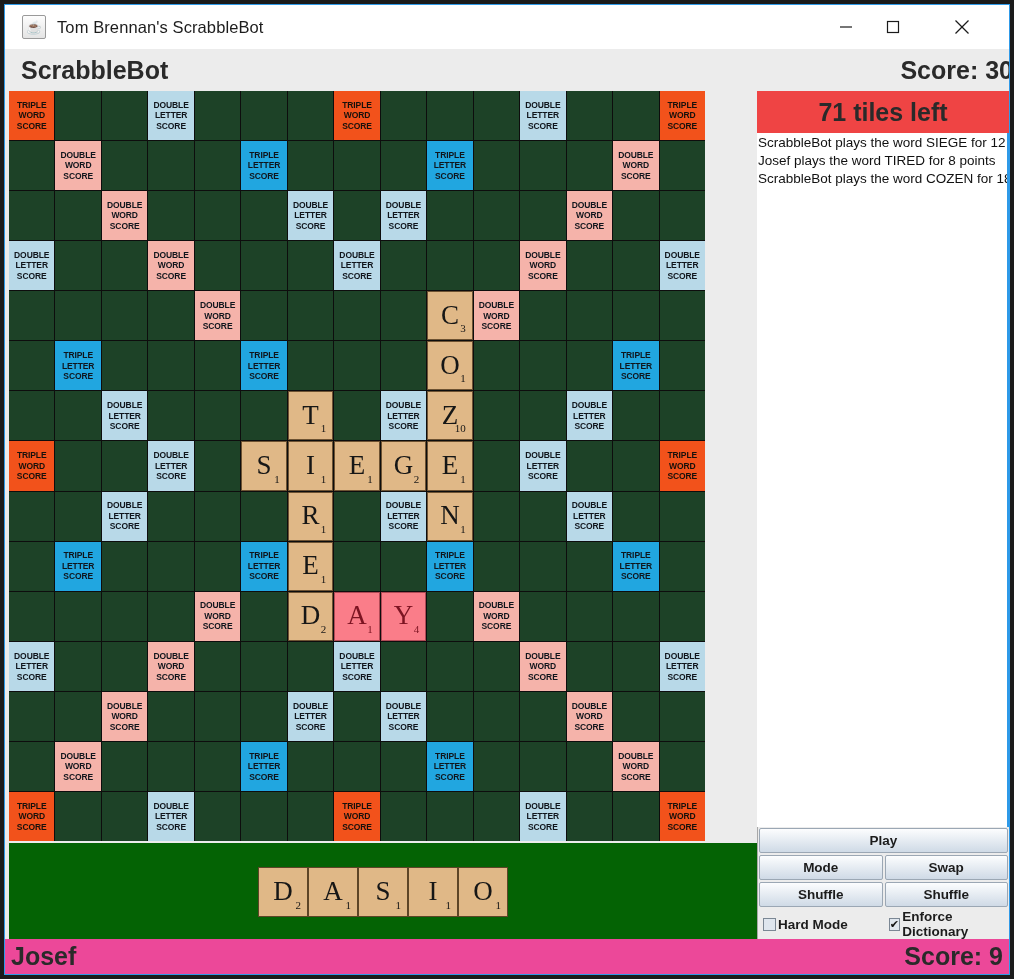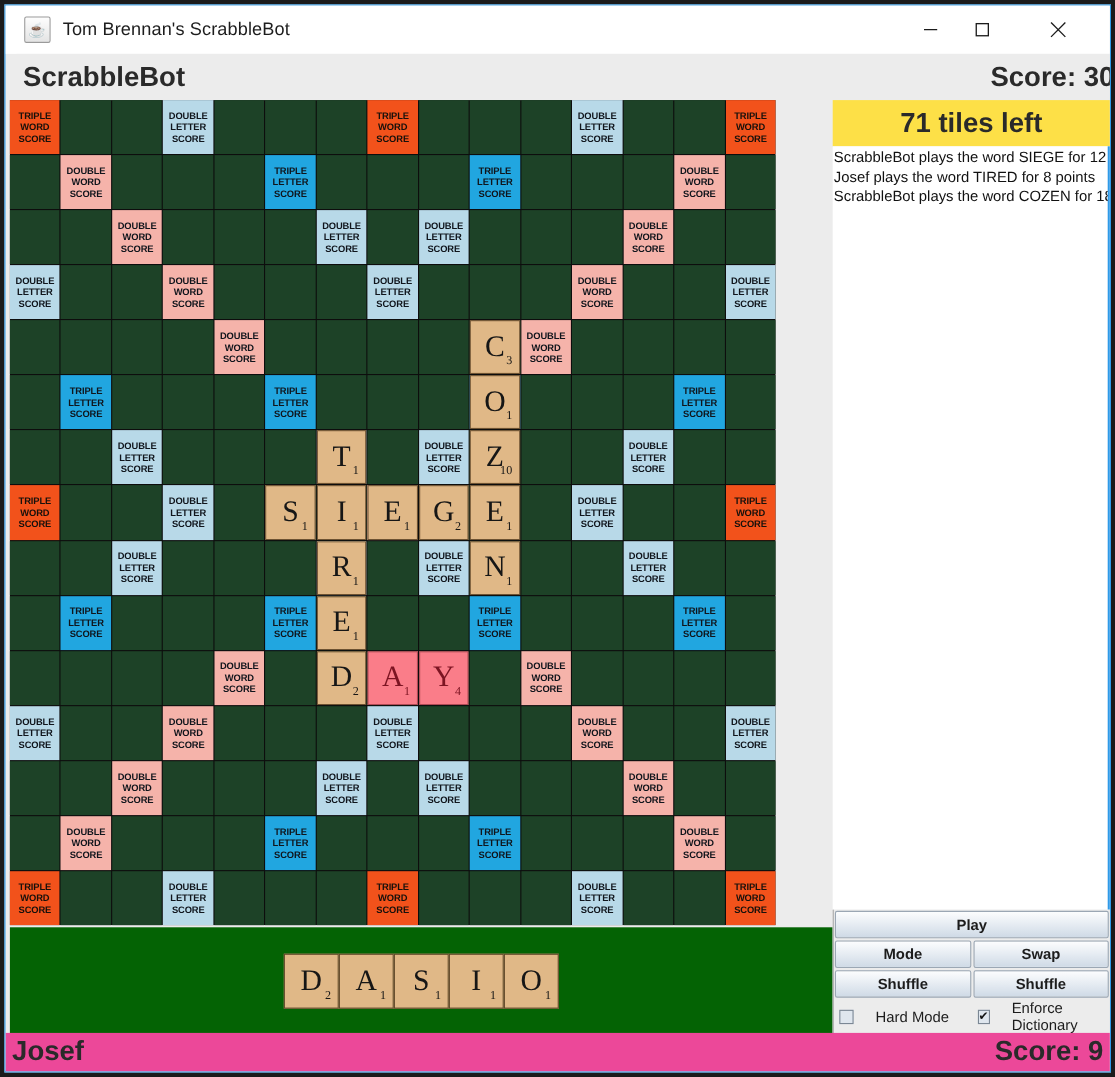--- a/index.html
+++ b/index.html
@@ -56,41 +56,41 @@
         box-sizing:border-box;display:flex;align-items:center;justify-content:center;}
   .rtile{position:relative;width:50px;height:50px;background:#e0b887;border:1px solid #5d4527;
          box-sizing:border-box;}
   .rtile .lt{position:absolute;left:0;right:0;top:50%;transform:translateY(-52%);
              text-align:center;font-size:27px;color:#161616;font-family:"Liberation Serif",serif;}
   .rtile .vl{position:absolute;right:6px;bottom:5px;font-size:11px;color:#161616;
              font-family:"Liberation Serif",serif;}
 
   
   #side{position:absolute;left:752px;top:86px;width:252px;height:850px;box-sizing:border-box;}
-  #side-tiles{height:42px;background:#fde047;display:flex;align-items:center;
+  #side-tiles{height:42px;background:#ef4444;display:flex;align-items:center;
               justify-content:center;}
   #side-tiles span{font-size:25px;font-weight:bold;color:#2a2a2a;}
   #log{position:absolute;left:0;top:42px;right:0;bottom:114px;background:#ffffff;
        border-right:2px solid #2f9ae8;box-sizing:border-box;overflow:hidden;padding-top:1px;}
   .logline{font-size:13.5px;color:#111;white-space:nowrap;line-height:18px;padding-left:1px;}
 
   #controls{position:absolute;left:0;right:0;bottom:0;height:114px;background:#ececec;
             box-sizing:border-box;display:flex;flex-direction:column;
             border-left:1px solid #a8a8a8;}
   .btnrow{display:flex;border-radius:11px;}
   .jbtn{flex:1;height:25px;margin:1px;border:1px solid #9ba7b4;border-radius:2px;
         background:linear-gradient(#fcfdfe,#cfdae6);
         display:flex;align-items:center;justify-content:center;
         font-size:13.5px;font-weight:bold;color:#1c1c1c;box-sizing:border-box;}
   #checkrow{display:flex;align-items:center;height:26px;margin-top:3px;}
   .chk{display:flex;align-items:center;flex:1;padding-left:5px;}
   .box{width:13px;height:13px;border:1px solid #7b8794;background:#dfe6ee;
        box-sizing:border-box;display:flex;align-items:center;justify-content:center;
        font-size:11px;color:#111;line-height:11px;}
-  .chk .lbl{margin-left:20px;font-size:13.5px;font-weight:normal;color:#1c1c1c;}
+  .chk .lbl{margin-left:2px;font-size:13.5px;font-weight:bold;color:#1c1c1c;}
 
   
   #footer{position:absolute;left:0;bottom:0;width:100%;height:35px;background:#ec4899;
           display:flex;align-items:center;justify-content:space-between;box-sizing:border-box;}
   #footer-name{font-size:25px;font-weight:bold;color:#2a2a2a;margin-left:6px;}
   #footer-score{font-size:25px;font-weight:bold;color:#2a2a2a;margin-right:6px;}
 </style>
 </head>
 <body>
 

